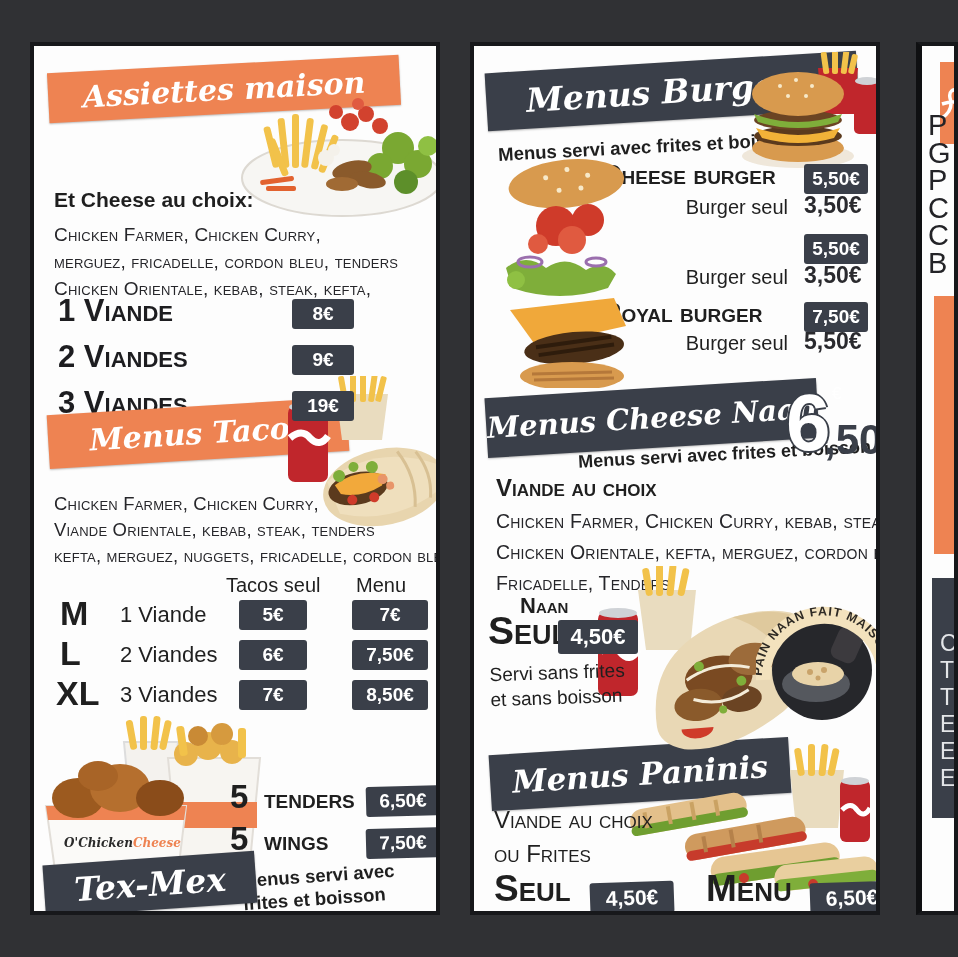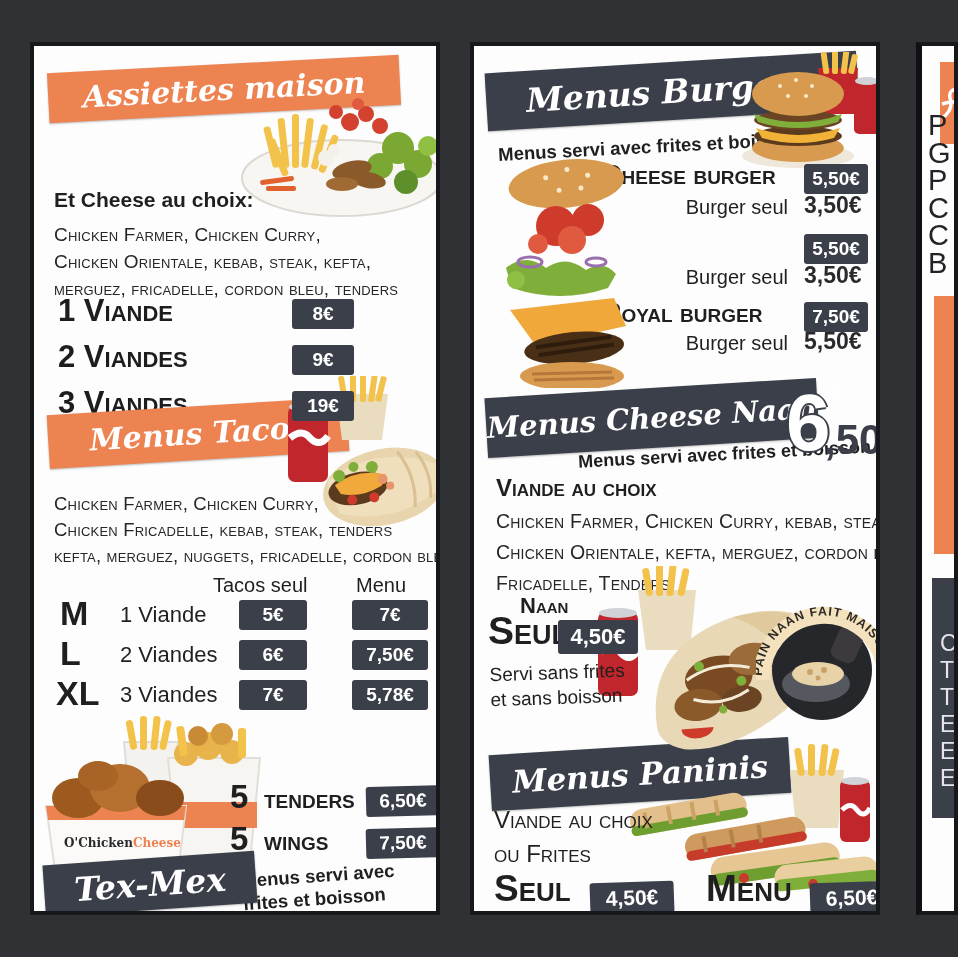--- a/index.html
+++ b/index.html
@@ -68,22 +68,22 @@
       <g fill="#f4f1ea">
           <circle cx="96" cy="76" r="8"></circle>
           <circle cx="104" cy="68" r="6"></circle>
         </g>
     </svg>
 
     <div class="abs" style="left:20px;top:142px;font-size:21px;font-weight:bold;">Et Cheese au choix:</div>
 
     <div class="abs" style="left:20px;top:175px;">
       <div class="meatline">Chicken Farmer,  Chicken Curry,</div>
+      <div class="meatline">merguez, fricadelle, cordon bleu, tenders</div>
       <div class="meatline">Chicken Orientale, kebab, steak, kefta,</div>
-      <div class="meatline">merguez, fricadelle, cordon bleu, tenders</div>
     </div>
 
     <div class="abs bigitem" style="left:24px;top:247px;">1 Viande</div>
     <div class="pricebox" style="left:258px;top:253px;width:62px;">8€</div>
     <div class="abs bigitem" style="left:24px;top:293px;">2 Viandes</div>
     <div class="pricebox" style="left:258px;top:299px;width:62px;">9€</div>
     <div class="abs bigitem" style="left:24px;top:339px;">3 Viandes</div>
     <div class="pricebox" style="left:258px;top:345px;width:62px;">19€</div>
 
     <div class="banner orange" style="left:14px;top:360px;width:300px;height:54px;font-size:30px;transform:rotate(-3.5deg);">
@@ -126,41 +126,41 @@
           </g>
         <g fill="#e8956a">
             <circle cx="100" cy="104" r="5"></circle>
             <circle cx="106" cy="112" r="4"></circle>
           </g>
       </g>
     </svg>
 
     <div class="abs" style="left:20px;top:445px;">
       <div class="meatline" style="font-size:18.5px;line-height:26px;">Chicken Farmer,  Chicken Curry,</div>
-      <div class="meatline" style="font-size:18.5px;line-height:26px;">Chicken Fricadelle, kebab, steak, tenders</div>
+      <div class="meatline" style="font-size:18.5px;line-height:26px;">Viande Orientale, kebab, steak, tenders</div>
       <div class="meatline" style="font-size:18.5px;line-height:26px;">kefta, merguez, nuggets, fricadelle, cordon bleu</div>
     </div>
 
-    <div class="abs" style="left:179px;top:528px;font-size:20px;">Tacos seul</div>
+    <div class="abs" style="left:192px;top:528px;font-size:20px;">Tacos seul</div>
     <div class="abs" style="left:322px;top:528px;font-size:20px;">Menu</div>
 
     <div class="abs" style="left:26px;top:548px;font-size:34px;font-weight:bold;">M</div>
     <div class="abs" style="left:86px;top:556px;font-size:22px;">1 Viande</div>
     <div class="pricebox" style="left:205px;top:554px;width:68px;">5€</div>
     <div class="pricebox" style="left:318px;top:554px;width:76px;">7€</div>
 
     <div class="abs" style="left:26px;top:588px;font-size:34px;font-weight:bold;">L</div>
     <div class="abs" style="left:86px;top:596px;font-size:22px;">2 Viandes</div>
     <div class="pricebox" style="left:205px;top:594px;width:68px;">6€</div>
     <div class="pricebox" style="left:318px;top:594px;width:76px;">7,50€</div>
 
     <div class="abs" style="left:22px;top:628px;font-size:34px;font-weight:bold;">XL</div>
     <div class="abs" style="left:86px;top:636px;font-size:22px;">3 Viandes</div>
     <div class="pricebox" style="left:205px;top:634px;width:68px;">7€</div>
-    <div class="pricebox" style="left:318px;top:634px;width:76px;">5,78€</div>
+    <div class="pricebox" style="left:318px;top:634px;width:76px;">8,50€</div>
 
     <svg class="svgimg" style="left:-6px;top:656px;" width="245" height="212" viewBox="0 0 245 212">
       <g>
         <polygon points="96,40 150,40 144,104 102,104" fill="#f4f2ee" stroke="#ddd" stroke-width="2"></polygon>
         <g fill="#f2c24a">
           <rect x="100" y="18" width="7" height="30" rx="3" transform="rotate(-10 103 33)"></rect>
           <rect x="112" y="14" width="7" height="34" rx="3"></rect>
           <rect x="124" y="14" width="7" height="34" rx="3" transform="rotate(6 127 31)"></rect>
           <rect x="134" y="18" width="7" height="30" rx="3" transform="rotate(12 137 33)"></rect>
         </g>
@@ -182,21 +182,21 @@
         <polygon points="18,104 158,104 146,204 32,204" fill="#fbfaf8" stroke="#e2ded8" stroke-width="2"></polygon>
         <polygon points="18,104 158,104 156,118 20,118" fill="#EE8352"></polygon>
         <g fill="#9c5a1f">
           <ellipse cx="50" cy="96" rx="26" ry="20"></ellipse>
             <ellipse cx="92" cy="86" rx="30" ry="24" fill="#b56f2e"></ellipse>
           <ellipse cx="132" cy="96" rx="24" ry="18" fill="#8a4c1a"></ellipse>
             <ellipse cx="70" cy="74" rx="20" ry="15" fill="#a86427"></ellipse>
         </g>
       </g>
     </svg>
-    <div class="abs z3" style="left:30px;top:790px;font-size:12px;font-family:'DejaVu Serif',serif;font-weight:bold;">
+    <div class="abs z3" style="left:30px;top:790px;font-size:12px;font-style:italic;font-family:'DejaVu Serif',serif;font-weight:bold;">
       <span style="color:#2a2a2a;">O'Chicken</span><span style="color:#EE8352;">Cheese</span>
     </div>
 
     <div class="abs z3" style="left:196px;top:732px;font-size:33px;font-weight:bold;">5</div>
     <div class="abs z3 sc" style="left:230px;top:738px;font-size:27px;font-weight:bold;">tenders</div>
     <div class="pricebox" style="left:332px;top:740px;width:74px;transform:rotate(-1.5deg);">6,50€</div>
 
     <div class="abs z3" style="left:196px;top:774px;font-size:33px;font-weight:bold;">5</div>
     <div class="abs z3 sc" style="left:230px;top:780px;font-size:27px;font-weight:bold;">wings</div>
     <div class="pricebox" style="left:332px;top:782px;width:74px;transform:rotate(-1.5deg);">7,50€</div>

